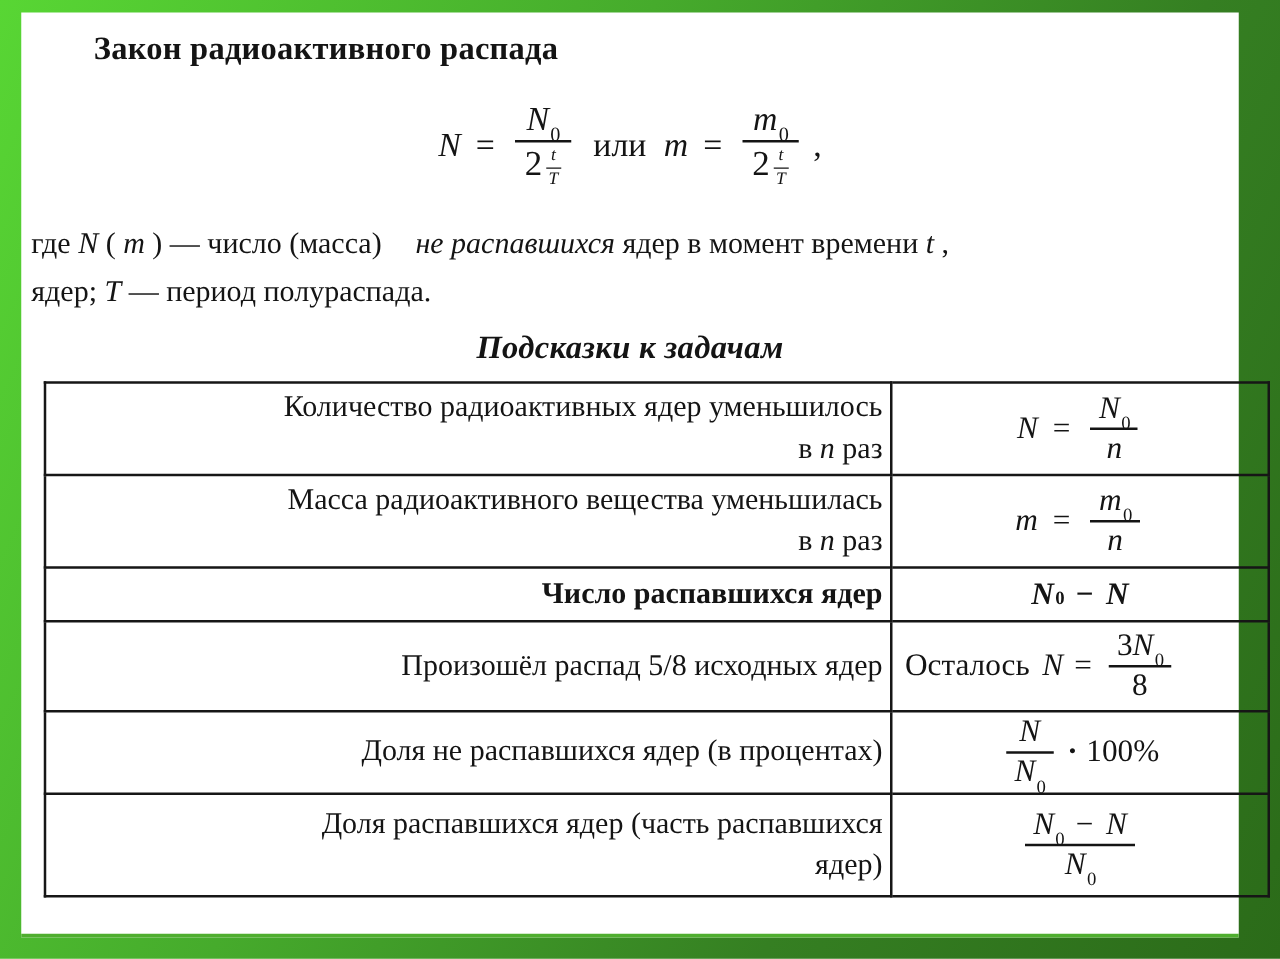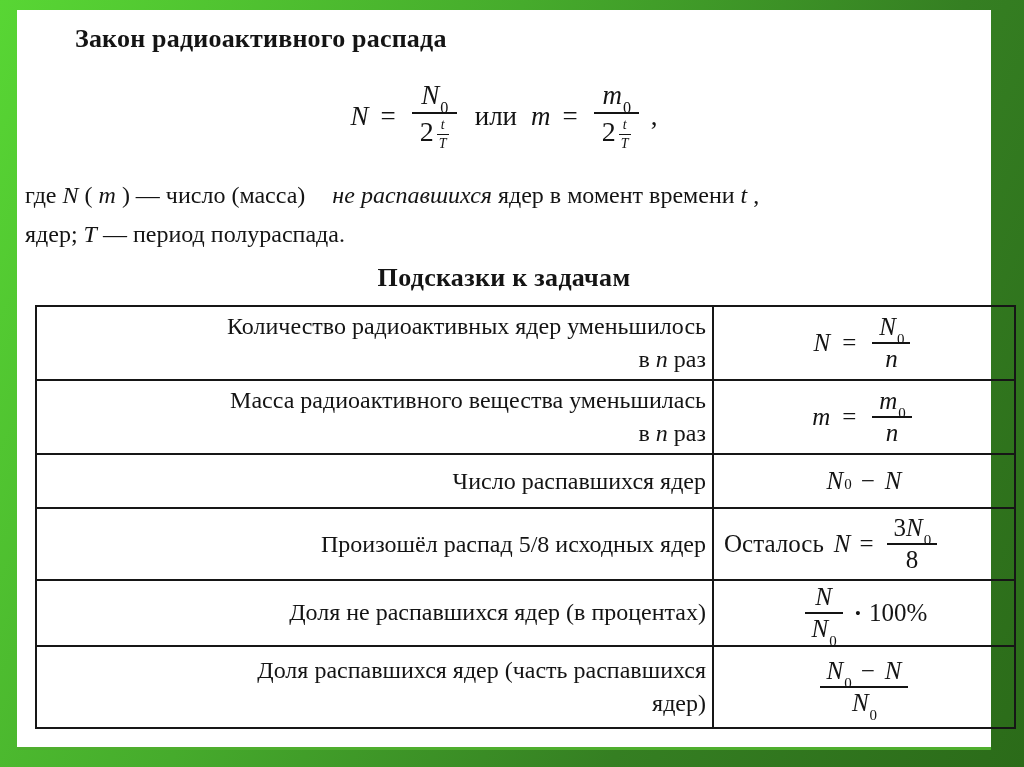--- a/index.html
+++ b/index.html
@@ -46,33 +46,33 @@
   .law .bigden{font-size:28px;}
   .law .comma{margin-left:8px;align-self:center;}
   
   .definition{margin:12px 18px 0 8px;font-size:24px;}
   .def-line{line-height:39px;white-space:nowrap;}
   .def-line.indent{padding-left:14px;}
   .iph{font-style:italic;margin-left:21px;}
   
   .subtitle{
     margin:7px 0 0;text-align:center;font-size:26px;line-height:34px;
-    font-weight:bold;letter-spacing:.3px;
+    font-weight:bold;font-style:italic;letter-spacing:.3px;
   }
   
   table.hints{
     border-collapse:collapse;table-layout:fixed;
     margin:10px 0 0 18px;width:952px;
   }
   table.hints td{border:2px solid #161616;vertical-align:middle;}
   td.desc{width:660px;font-size:24px;line-height:33px;padding:3px 6px 3px 9px;text-align:right;}
   td.fcell{width:292px;text-align:center;font-size:25px;padding:2px 4px;}
   td.fcell .frac .fnum{padding:0 7px 2px;}
   td.fcell .frac .fden{padding:2px 7px 0;}
-  tr.hr1{height:69px;} tr.hr2{height:70px;} tr.hr3{height:54px;}
+  tr.hr1{height:69px;} tr.hr2{height:70px;} tr.hr3{height:43px;font-weight:bold;}
   tr.hr4{height:72px;} tr.hr5{height:63px;} tr.hr6{height:82px;}
   td.fcell.left{text-align:left;padding-left:10px;}
   .fwrap{display:inline-flex;align-items:center;justify-content:center;}
   .dot{margin:0 7px;font-weight:bold;}
 </style>
 </head>
 <body>
 
 <div class="slide">
   <div class="content">

